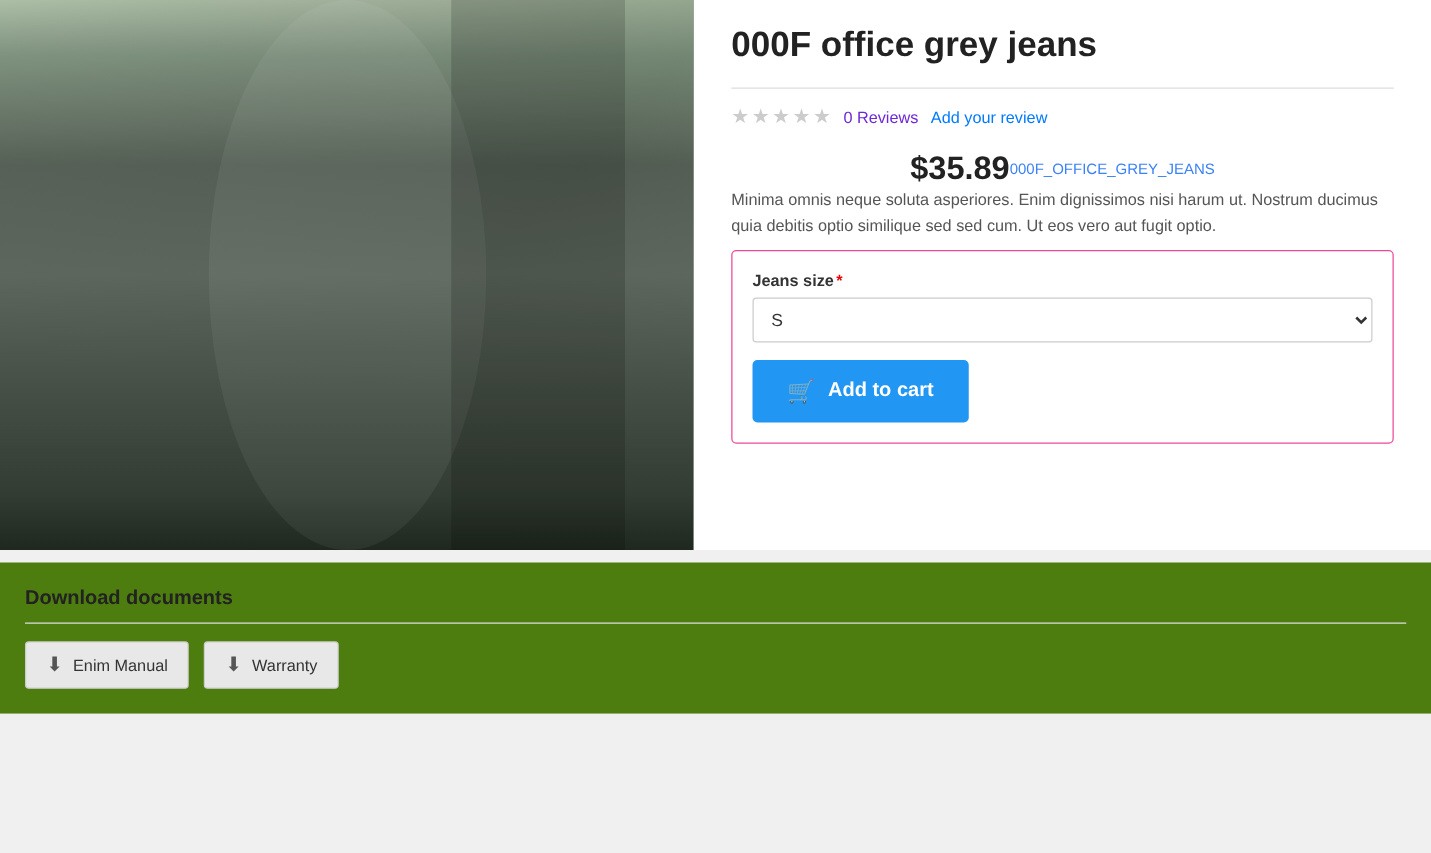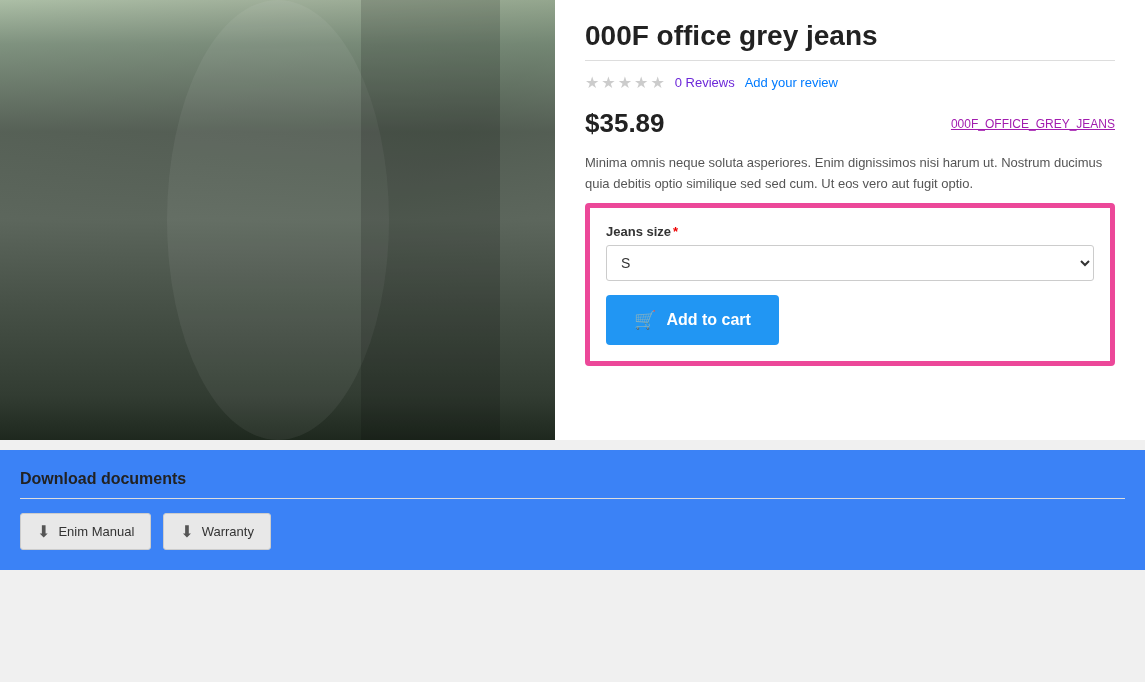--- a/index.html
+++ b/index.html
@@ -70,21 +70,21 @@
     }
     .product-details-col {
       flex: 1;
       padding: 20px 30px 20px 30px;
     }
     .product-title {
       font-size: 28px;
       font-weight: bold;
       color: #222;
       margin-bottom: 12px;
-      padding-bottom: 8px;
+      padding-bottom: 18px;
       border-bottom: 1px solid #ddd;
     }
     .reviews-row {
       display: flex;
       align-items: center;
       gap: 10px;
       margin-bottom: 16px;
       margin-top: 8px;
     }
     .stars {
@@ -101,42 +101,40 @@
     }
     .add-review-link {
       color: #007bff;
       font-size: 13px;
       text-decoration: none;
       cursor: pointer;
     }
     .price-row {
       display: flex;
       align-items: center;
-      justify-content: space-between;
-      margin-bottom: 14px;
+      justify-content: center;
     }
     .price {
       font-size: 26px;
       font-weight: bold;
       color: #222;
     }
     .sku {
       font-size: 12px;
-      color: #a21caf;
+      color: #3b82f6;
       font-weight: normal;
-      text-decoration: underline;
     }
     .product-description {
       color: #555;
       font-size: 13px;
       line-height: 1.6;
       margin-bottom: 8px;
     }
     .options-box {
-      border: 5px solid #ec4899;
+      border: 1px solid #ec4899;
       border-radius: 4px;
       padding: 16px;
       background: #fff;
     }
     .field-label {
       font-size: 13px;
       font-weight: 600;
       color: #333;
       margin-bottom: 6px;
       display: block;
@@ -204,21 +202,21 @@
       cursor: pointer;
       display: flex;
       align-items: center;
       gap: 10px;
       width: auto;
     }
     .cart-icon {
       font-size: 18px;
     }
     .download-section {
-      background: #3b82f6;
+      background: #4d7c0f;
       margin-top: 10px;
       padding: 20px 20px 20px 20px;
     }
     .download-title {
       font-size: 16px;
       font-weight: bold;
       color: #222;
       margin-bottom: 14px;
       padding-bottom: 10px;
       border-bottom: 1px solid #ddd;

